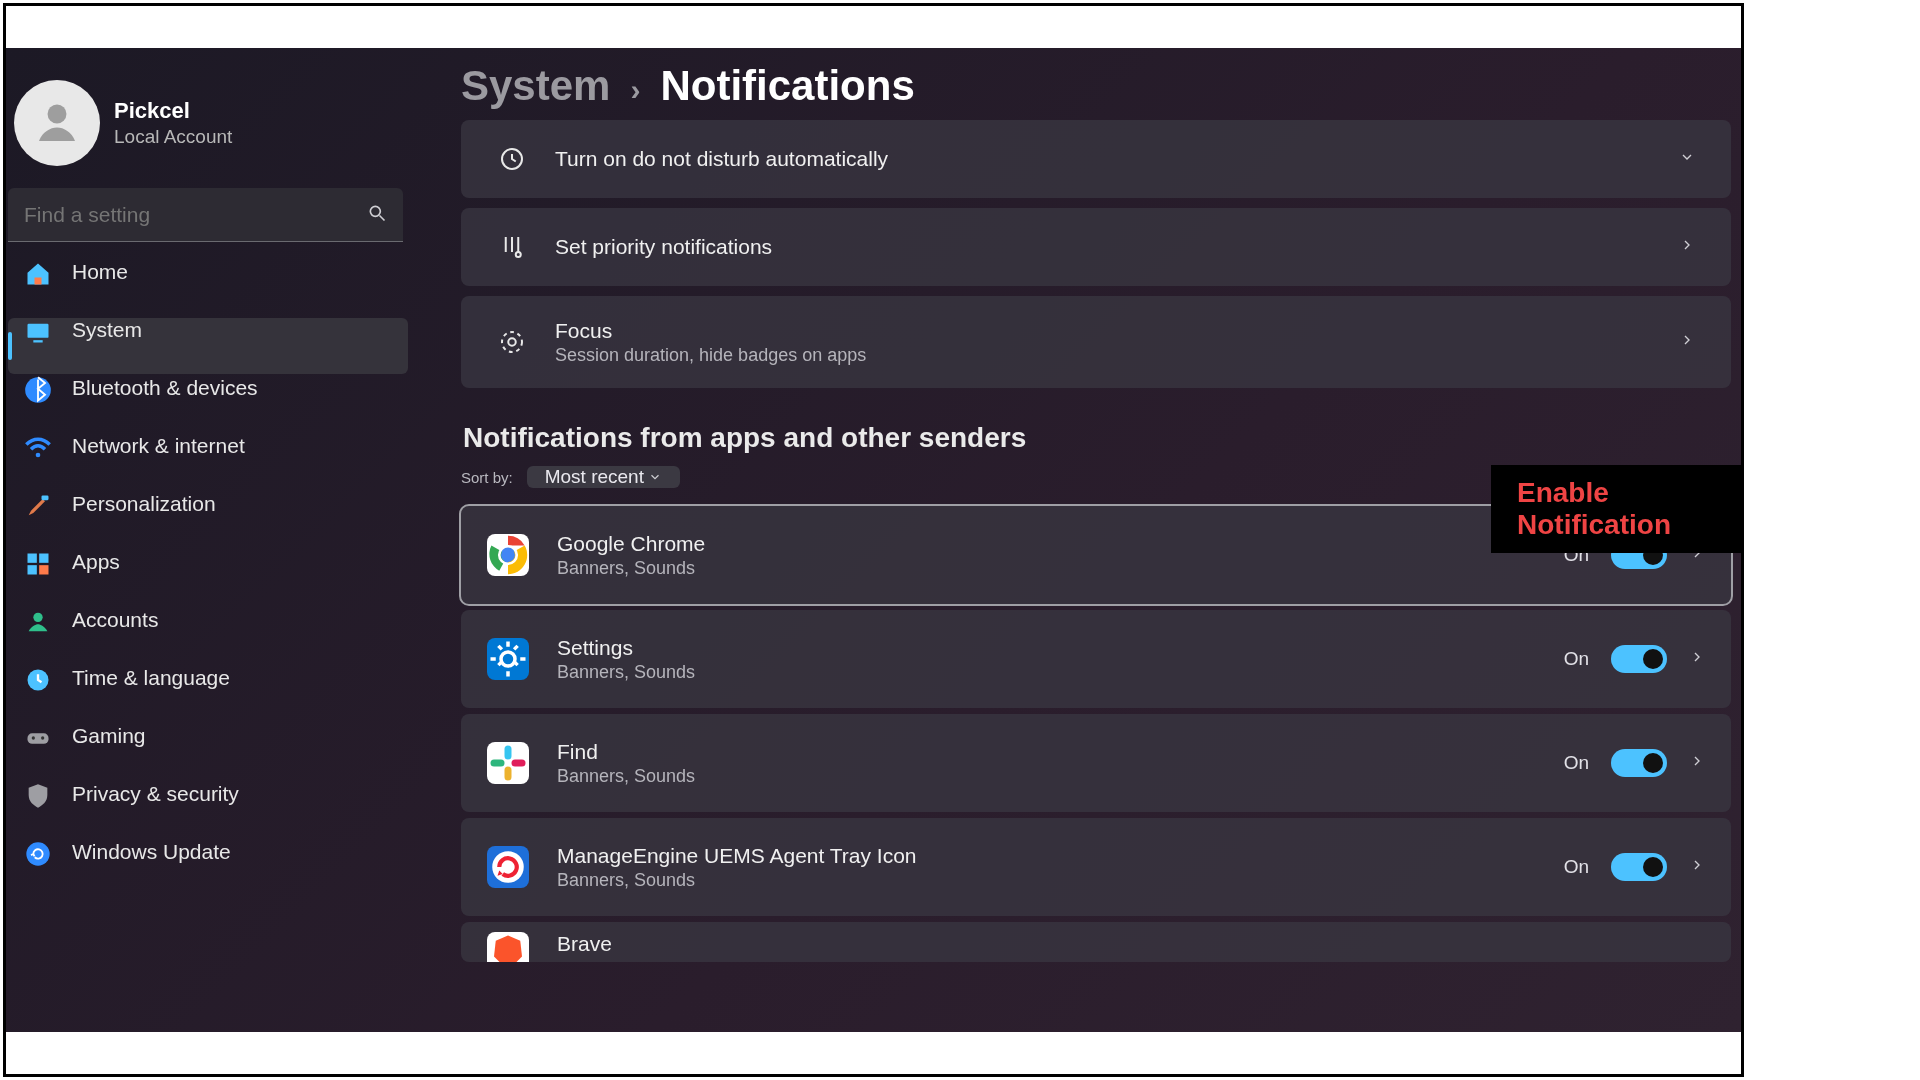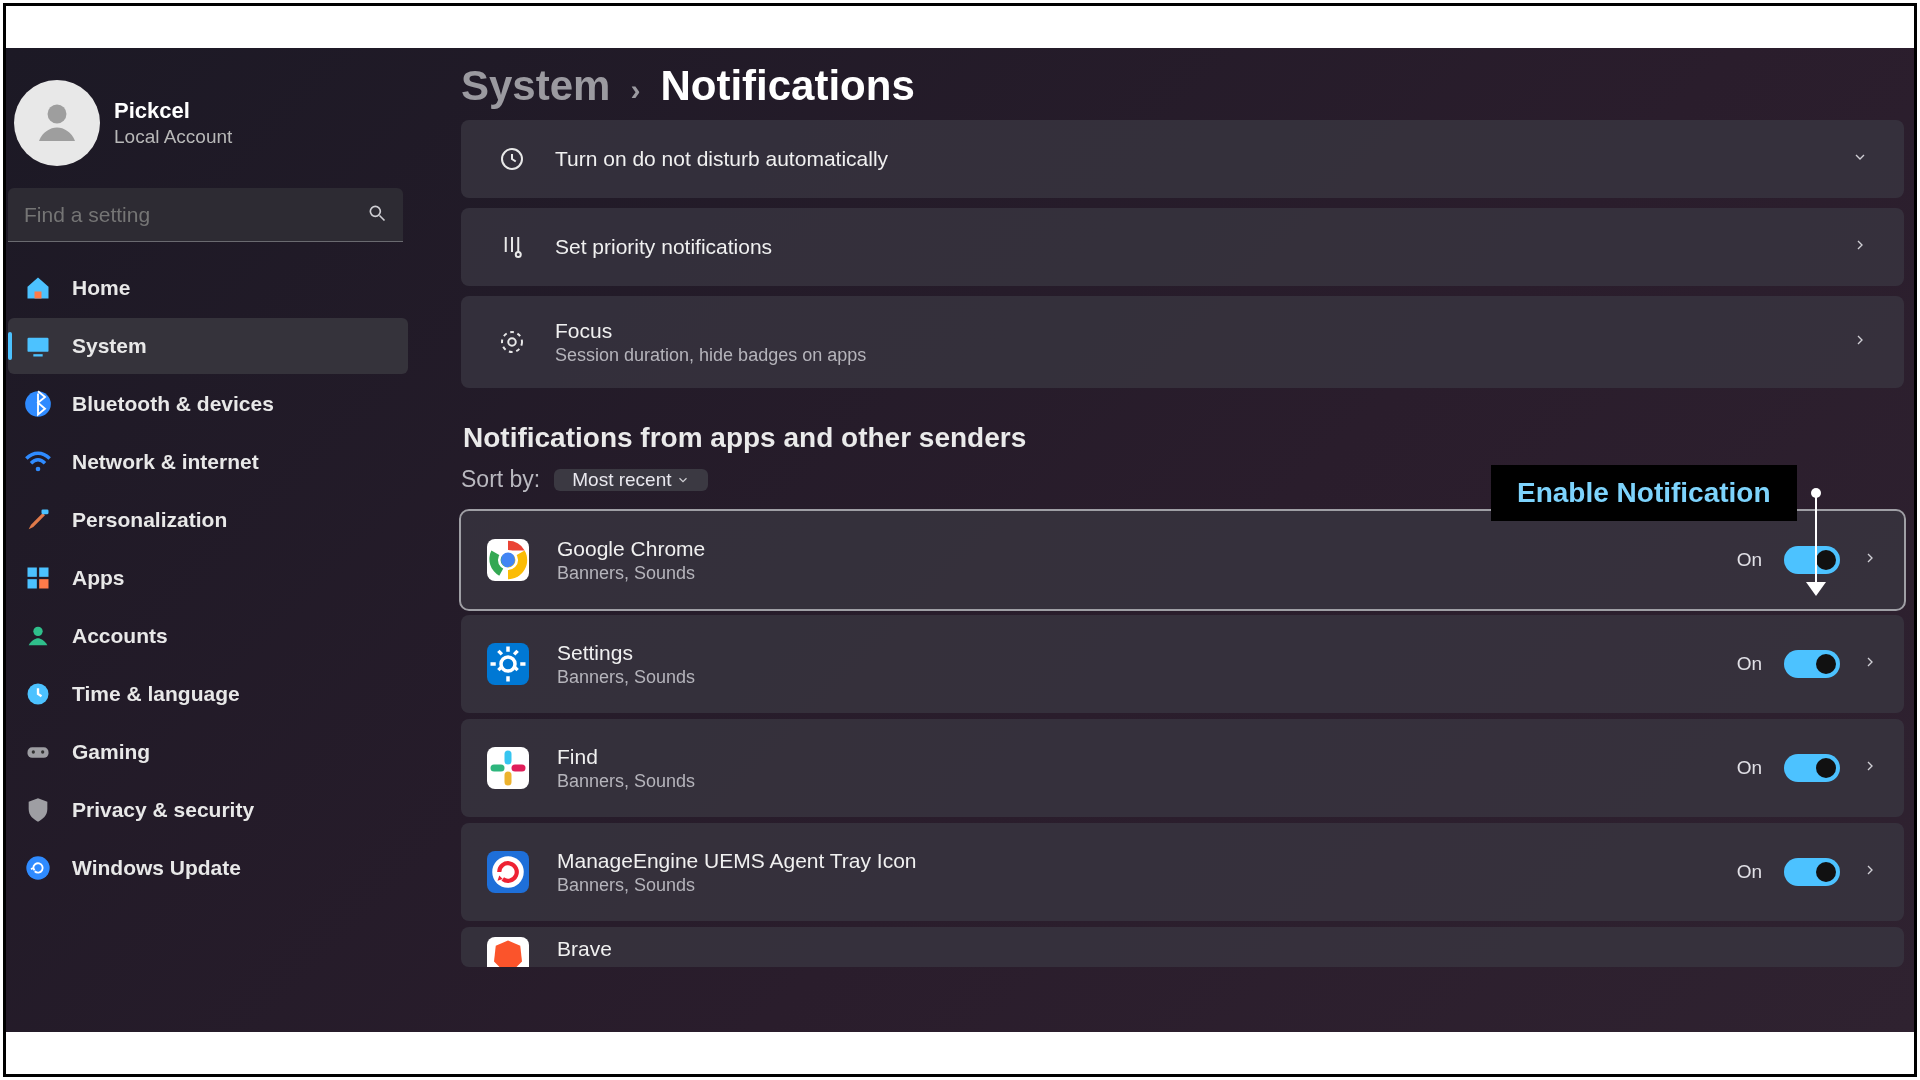--- a/index.html
+++ b/index.html
@@ -1,71 +1,71 @@
 <!DOCTYPE html>
 <html><head>
 <meta charset="utf-8">
 <style>
   * { box-sizing: border-box; margin: 0; padding: 0; }
   html, body { width: 1920px; height: 1080px; background: #fff; font-family: "Segoe UI", Arial, sans-serif; }
-  .frame { position: absolute; left: 3px; top: 3px; width: 1914px; height: 1074px; border: 3px solid #000; background: #fff; }
+  .frame { position: absolute; left: 3px; top: 3px; width: 1741px; height: 1074px; border: 3px solid #000; background: #fff; }
   .app { position: absolute; left: 0; top: 42px; right: 0; bottom: 42px; background: linear-gradient(135deg, #1c1925 0%, #2a1d2c 60%, #2f2230 100%); color: #e5e5e5; overflow: hidden; }
 
   
   .sidebar { position: absolute; left: 0; top: 0; width: 410px; bottom: 0; padding-top: 20px; }
   .account { display: flex; align-items: center; padding: 12px 14px 14px 8px; }
   .avatar { width: 86px; height: 86px; border-radius: 50%; background: #e8e8e8; display:flex; align-items:center; justify-content:center; margin-right: 14px; }
   .avatar svg { width: 54px; height: 54px; }
   .acct-name { font-size: 22px; font-weight: 600; color: #fff; }
   .acct-sub  { font-size: 19px; color: #b8b8b8; margin-top: 2px; }
 
   .search-wrap { margin: 8px 10px 18px 2px; }
   .search { display:flex; align-items:center; background:#2d2b33; border-radius:6px 6px 0 0; padding: 0 16px; height:54px; border-bottom:1px solid #6a6a70; width: 395px; }
   .search input { flex:1; background:transparent; border:none; outline:none; color:#cfcfd4; font-size:21px; }
   .search .sicon svg { width:20px; height:20px; stroke:#cfcfd4; }
 
   .nav { margin-top: 8px; }
-  .nav-item { display:flex; align-items:center; height:56px; padding-left: 16px; font-size:21px; color:#e8e8e8; border-radius:6px; margin: 0 8px 2px 2px; position:relative; cursor:pointer;font-weight:bold; }
+  .nav-item { display:flex; align-items:flex-start; height:56px; padding-left: 16px; font-size:21px; color:#e8e8e8; border-radius:6px; margin: 0 8px 2px 2px; position:relative; cursor:pointer; }
   .nav-item.active { background:#35333b; }
   .nav-item.active::before { content:""; position:absolute; left:0; top:14px; bottom:14px; width:4px; background:#4cc2ff; border-radius:3px; }
   .nav-ico { width:28px; height:28px; display:flex; align-items:center; justify-content:center; margin-right:20px; }
 
   
   .main { position:absolute; left: 455px; right: 10px; top: 14px; bottom: 0; }
   .crumb { display:flex; align-items:baseline; gap: 20px; margin-bottom: 10px; }
   .crumb-parent { font-size: 42px; color:#9b9aa0; font-weight:600; }
   .crumb-sep { font-size: 30px; color:#9b9aa0; font-weight:600; margin-top:-2px;}
   .crumb-title { font-size: 42px; color:#fff; font-weight:700; }
 
   .card { background: rgba(58,55,66,0.75); border-radius:8px; padding: 0 36px; display:flex; align-items:center; margin-bottom: 10px; height:78px; }
   .card .ico { width:30px; height:30px; display:flex; align-items:center; justify-content:center; margin-right: 28px; color:#e8e8e8; }
   .card .txt .ttl { font-size:21px; color:#f0f0f0; }
   .card .txt .sub { font-size:18px; color:#b5b4bb; margin-top:2px; }
   .card .chev { margin-left:auto; color:#d0cfd5; }
   .card.tall { height: 92px; }
 
   .section-label { font-size:28px; font-weight:600; color:#eaeaea; margin: 34px 0 12px 2px; }
   .sort-row { display:flex; align-items:center; gap: 14px; margin-bottom: 18px; }
-  .sort-lbl { font-size:23px; color:#b9b8bf; }
+  .sort-lbl { font-size:15px; color:#b9b8bf; }
   .sort-dd { display:flex; align-items:center; gap:4px; background:#3b3942; border-radius:6px; padding: 0 18px; font-size:19px; color:#e9e8ee; cursor:pointer; }
   .sort-dd svg { width:14px; height:14px; }
 
   .app-row { background: rgba(58,55,66,0.75); border-radius:8px; padding: 0 26px; display:flex; align-items:center; height: 98px; margin-bottom: 6px; }
   .app-row.highlight { outline: 2px solid #9f9fa5; outline-offset: 0; }
   .app-ico { width:42px; height:42px; border-radius:8px; display:flex; align-items:center; justify-content:center; margin-right: 28px; flex: 0 0 42px; }
   .app-row .txt .ttl { font-size:21px; color:#f0f0f0; }
   .app-row .txt .sub { font-size:18px; color:#b5b4bb; margin-top:2px; }
   .app-row .right { margin-left:auto; display:flex; align-items:center; gap: 22px; }
   .state-lbl { font-size:19px; color:#e2e1e7; }
   .toggle { width:56px; height:28px; border-radius:14px; background:#4cc2ff; position:relative; cursor:pointer; }
   .toggle .knob { position:absolute; right:4px; top:4px; width:20px; height:20px; background:#111; border-radius:50%; }
   .chev svg { width:16px; height:16px; stroke:#d0cfd5; }
 
   
-  .callout { position:absolute; background:#000; color:#7dd3fc; font-weight:700; font-size:28px; padding: 12px 26px; border-radius:0; z-index: 50; }
+  .callout { position:absolute; background:#000; color:#ef4444; font-weight:700; font-size:28px; padding: 12px 26px; border-radius:0; z-index: 50; }
   .arrow-dot { position:absolute; width:10px; height:10px; background:#fff; border-radius:50%; z-index:51; }
   .arrow-line { position:absolute; width:2px; background:#fff; z-index:51; }
   .arrow-head { position:absolute; z-index:51; }
   .arrow-head svg polygon { fill:#fff; }
 
   
   .app-row.partial { height:40px; overflow:hidden; align-items:flex-start; padding-top:10px; }
 </style>
 </head>
 <body>

